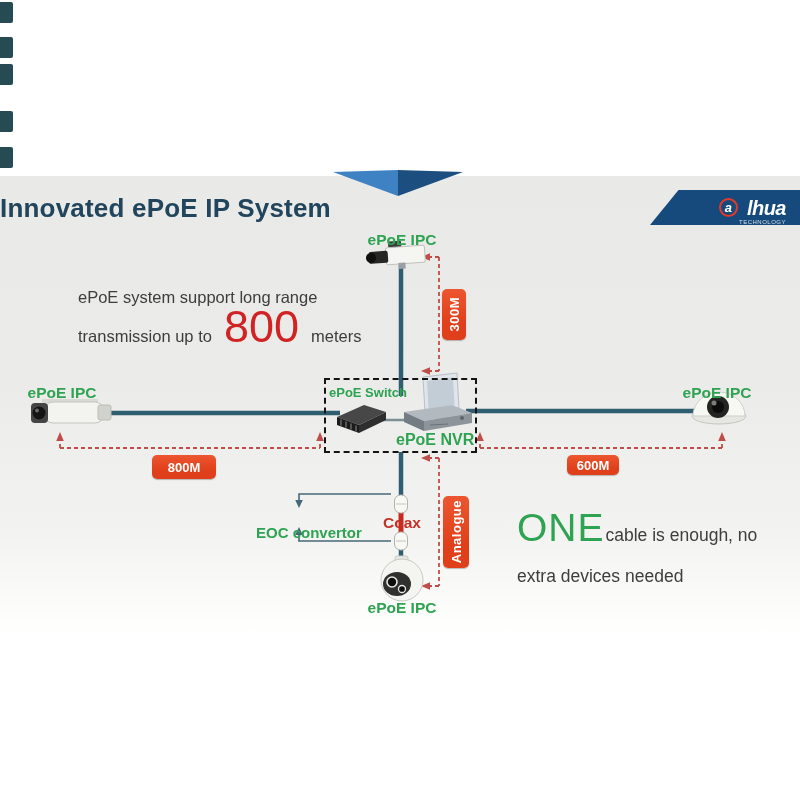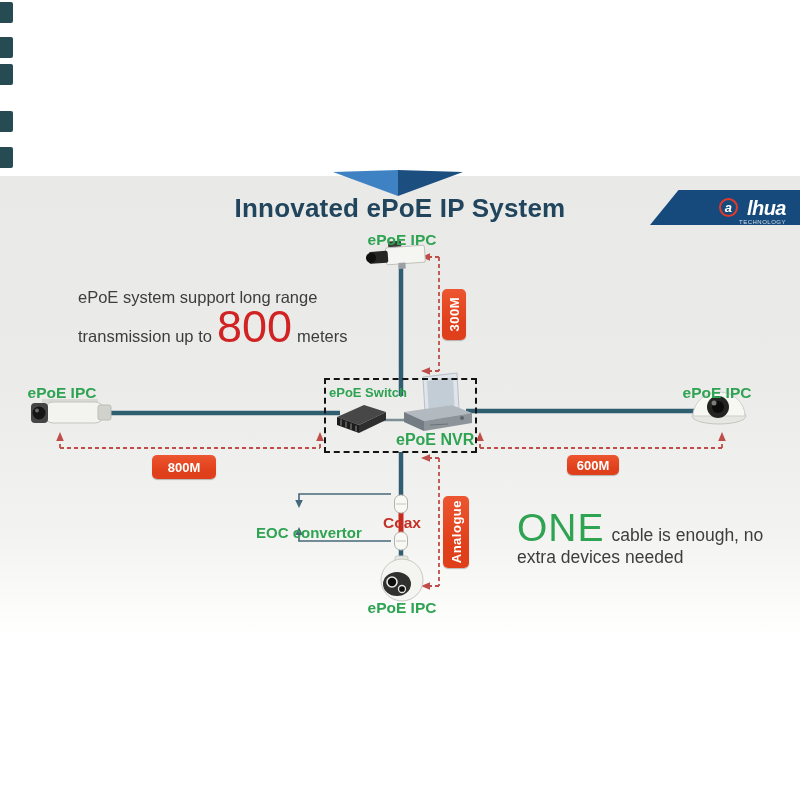--- a/index.html
+++ b/index.html
@@ -14,21 +14,21 @@
   .slide-bg {
     left:0; top:176px; width:800px; height:462px;
     background:linear-gradient(180deg,#e9e9e7 0%,#ebebe9 45%,#f3f3f1 78%,#fdfdfc 96%,#ffffff 100%);
   }
 
   
   .thumb { left:0; width:13px; height:21px; background:#274b52; border-radius:0 2px 2px 0; }
 
   
   .title {
-    left:0; top:193px; width:800px; text-align:center;
+    left:0; top:193px; width:800px; 
     font-size:26px; font-weight:bold; color:var(--title,#20455c); letter-spacing:0.2px;
   }
 
   
   .banner {
     left:650px; top:190px; width:150px; height:35px;
     background:var(--banner-blue,#164a7c);
     clip-path:polygon(19% 0, 100% 0, 100% 100%, 0 100%);
     display:flex; align-items:center; justify-content:flex-end; padding-right:14px; box-sizing:border-box;
   }
@@ -38,21 +38,21 @@
     width:15px; height:15px; border:2.5px solid var(--logo-ring,#e2392b); border-radius:50%;
     display:flex; align-items:center; justify-content:center;
     font-size:13px; margin-right:1px; background:transparent;
   }
   .logo-rest { font-size:20px; letter-spacing:-0.5px;margin-left:8px; }
   .logo-tag { position:absolute; right:0; bottom:-7px; font-size:6px; font-style:normal; font-weight:normal; color:#d7dfe8; letter-spacing:0.5px; }
 
   
   .intro1 { left:78px; top:288px; font-size:16.5px; color:#3d3d3d; }
   .intro2 { left:78px; top:305px; font-size:16.5px; color:#3d3d3d; white-space:nowrap; }
-  .intro2 .big { font-size:45px; line-height:44px; color:var(--big-red,#d12323); margin:0 5px; vertical-align:baseline; }
+  .intro2 .big { font-size:45px; line-height:44px; color:var(--big-red,#d12323); margin:0 12px; vertical-align:baseline; }
 
   
   .glabel { color:var(--green,#2ea352); font-weight:bold; font-size:15.5px; white-space:nowrap; }
   .center { text-align:center; }
 
   
   .badge {
     background:linear-gradient(180deg,#ec5630 0%, var(--badge-red,#df3f1a) 70%);
     color:#ffffff; font-weight:bold; border-radius:5px;
     display:flex; align-items:center; justify-content:center;
@@ -61,22 +61,22 @@
   .badge.h { font-size:13px; }
   .badge.v span { writing-mode:vertical-rl; transform:rotate(180deg); font-size:13px; letter-spacing:0.5px; }
 
   
   .dashed-box { left:324px; top:378px; width:153px; height:75px; border:2px dashed #141414; box-sizing:border-box; }
 
   .coax-label { left:383px; top:514px; font-size:15.5px; font-weight:bold; color:var(--coax-red,#c42f26); }
 
   
   .outro { left:517px; top:509px; width:250px; color:#3d3d3d; font-size:17.5px; }
-  .outro .big { font-size:39px; line-height:38px; color:var(--green,#2ea352); letter-spacing:1px; margin-right:7px; vertical-align:baseline; }
-  .outro .l2 { margin-top:0; }
+  .outro .big { font-size:39px; line-height:38px; color:var(--green,#2ea352); letter-spacing:1px; margin-right:1px; vertical-align:baseline; }
+  .outro .l2 { margin-top:19px; }
 
   
   .cable   { stroke:var(--cable,#2f5e70); stroke-width:4.5; fill:none; }
   .coaxseg { stroke:var(--coax-red-cable,#c82a1d); stroke-width:5; fill:none; }
   .link    { stroke:#7d8f96; stroke-width:2.5; fill:none; }
   .rdash   { stroke:var(--dash-red,#bf4e4a); stroke-width:1.8; fill:none; stroke-dasharray:4 3; }
   .rhead   { fill:var(--dash-red,#bf4e4a); }
   .callout { stroke:#45687a; stroke-width:1.6; fill:none; }
   .chead   { fill:#45687a; }
 </style>

